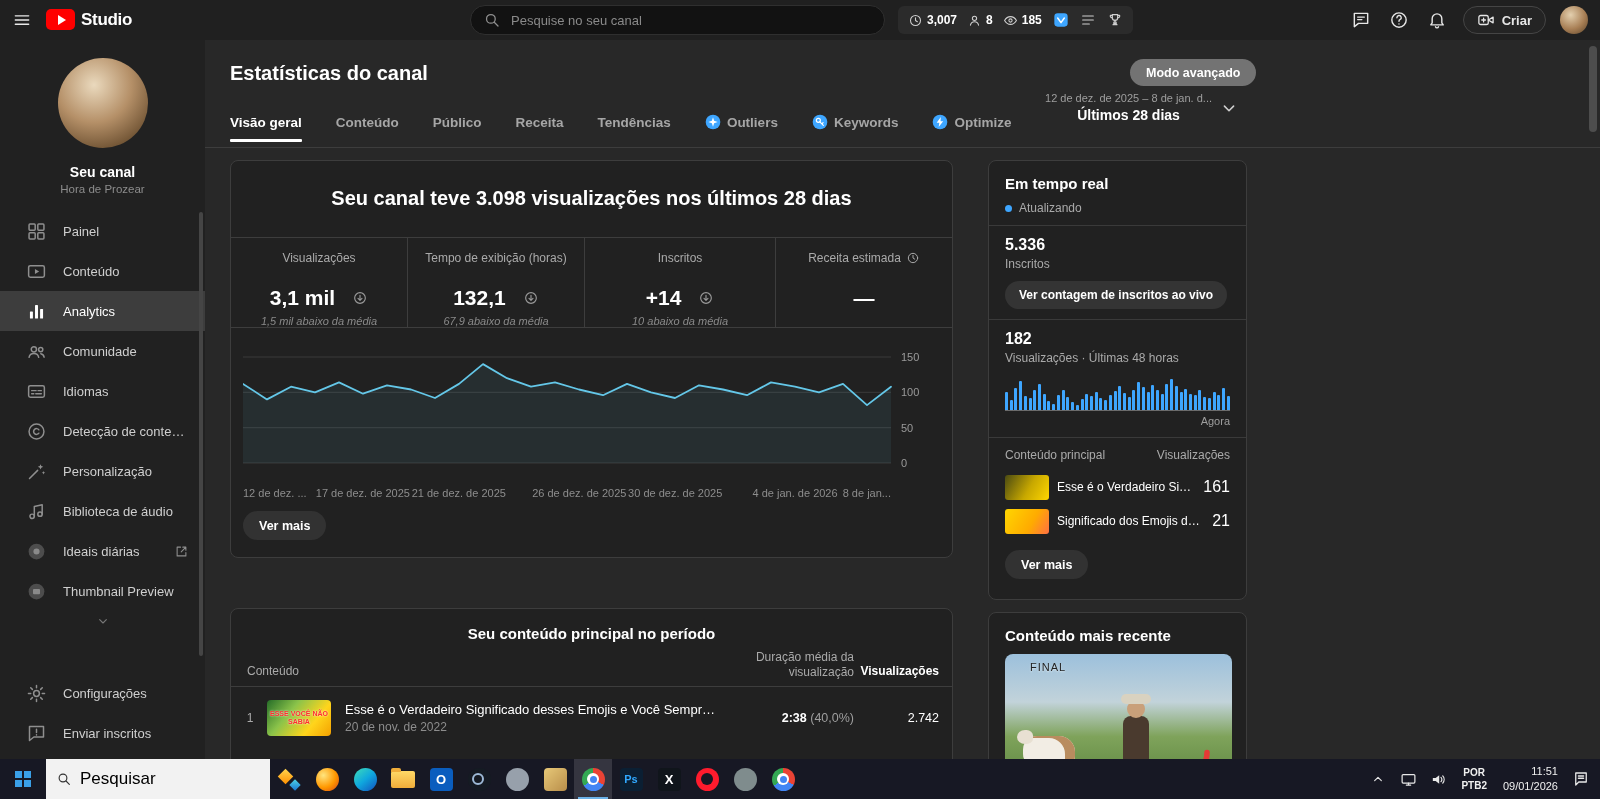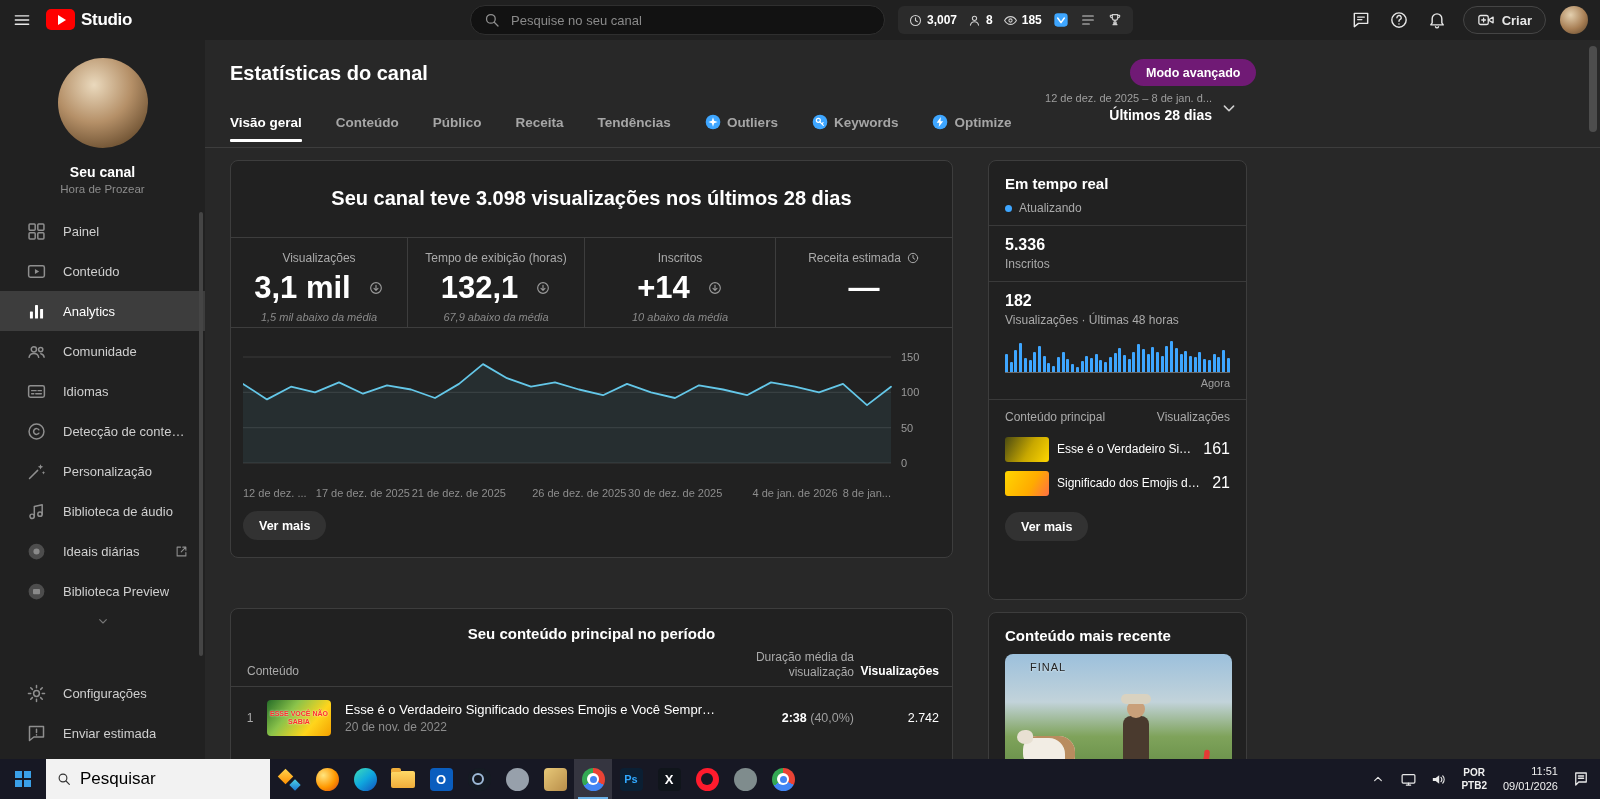--- a/index.html
+++ b/index.html
@@ -46,44 +46,44 @@
 .sb-item.active .sb-ic{color:#fff}
 .sb-ext{margin-left:auto;width:15px;height:15px;color:#8f8f8f;display:inline-flex;flex:none}
 .sb-ext svg{width:100%;height:100%}
 .sb-more{display:flex;justify-content:center;color:#777;height:16px;margin-top:2px}
 .sb-footer{margin-top:auto;padding-bottom:6px}
 .sb-scroll{position:absolute;right:2px;top:172px;width:4px;height:444px;background:#454545;border-radius:2px}
 
 
 .main{position:absolute;left:205px;top:40px;width:1395px;height:719px;background:#282828;overflow:hidden}
 .page-title{position:absolute;left:25px;top:22px;font-size:20px;font-weight:bold}
-.adv-pill{position:absolute;left:925px;top:19px;height:27px;padding:0 16px;background:#701a75;border-radius:14px;font-size:12.5px;font-weight:bold}
+.adv-pill{position:absolute;left:925px;top:19px;height:27px;padding:0 16px;background:#737373;border-radius:14px;font-size:12.5px;font-weight:bold}
 .date-block{position:absolute;left:723px;top:52px;width:312px;display:flex;justify-content:flex-end;align-items:center;gap:6px;cursor:pointer}
-.date-texts{text-align:right}
+.date-texts{text-align:center}
 .date-range{font-size:11px;color:#9e9e9e}
 .date-label{font-size:14px;font-weight:bold;margin-top:3px}
 .date-chev{color:#cfcfcf}
 .tabs{position:absolute;left:25px;top:74px;display:flex;gap:34px;align-items:flex-end}
 .tab{position:relative;font-size:13.5px;color:#a6a6a6;padding-bottom:12px;display:flex;align-items:center;gap:6px;font-weight:bold;cursor:pointer}
 .tab.active{color:#fff}
 .tab.active::after{content:"";position:absolute;left:0;right:0;bottom:0;height:3px;background:#fff;border-radius:1px}
 .tab-badge{width:16px;height:16px;display:inline-flex}
 .tab-badge svg{width:100%;height:100%}
 .tabs-divider{position:absolute;left:0;right:0;top:107px;height:1px;background:#3d3d3d}
 .card{position:absolute;background:#212121;border:1px solid #3d3d3d;border-radius:8px}
 
 
 .overview-card{left:25px;top:120px;width:723px;height:398px}
 .headline{position:absolute;left:0;right:0;top:26px;text-align:center;font-size:20px;font-weight:bold}
 .metric-strip{position:absolute;left:0;right:0;top:76px;height:91px;border-top:1px solid #3d3d3d;border-bottom:1px solid #3d3d3d;display:flex}
 .metric{flex:1;border-right:1px solid #3d3d3d;text-align:center;padding-top:13px;cursor:pointer}
 .metric:last-child{border-right:0}
 .metric:nth-child(3){flex:1.08}
 .m-label{font-size:12px;color:#aaa;display:flex;align-items:center;justify-content:center;gap:5px}
-.m-value{margin-top:5px;font-size:31px;font-weight:bold;display:flex;align-items:center;justify-content:center;gap:17px}
+.m-value{margin-top:21px;font-size:21px;font-weight:bold;display:flex;align-items:center;justify-content:center;gap:17px}
 .m-arrow{width:16px;height:16px;color:#9a9a9a;display:inline-flex}
 .m-arrow svg{width:100%;height:100%}
 .m-clock{width:14px;height:14px;color:#aaa;display:inline-flex}
 .m-clock svg{width:100%;height:100%}
 .m-note{margin-top:5px;font-size:11px;font-style:italic;color:#8a8a8a}
 .line-chart{position:absolute;left:12px;top:182px;width:700px;height:132px}
 .line-chart .grid{stroke:#3b3b3b;stroke-width:1}
 .line-chart .area{fill:rgba(98,199,232,.08)}
 .line-chart .line{fill:none;stroke:#64c7e8;stroke-width:1.8;stroke-linejoin:round;stroke-linecap:round}
 .line-chart .ytick{fill:#9a9a9a;font-size:11px}
@@ -401,21 +401,21 @@
             </svg>
           </span>
         </div>
         <div class="sb-item">
           <span class="sb-ic">
             <svg viewBox="0 0 24 24">
               <circle cx="12" cy="12" r="9" fill="#4d4d4d"></circle>
               <rect x="8" y="9" width="8" height="6" rx="1" fill="#8a8a8a"></rect>
             </svg>
           </span>
-          <span class="sb-lb">Biblioteca Preview</span>
+          <span class="sb-lb">Thumbnail Preview</span>
         </div>
       </nav>
     <div class="sb-more">
         <span class="ic ic16">
           <svg viewBox="0 0 24 24" fill="none" stroke="currentColor" stroke-width="1.7" stroke-linecap="round" stroke-linejoin="round">
             <path d="M7 10l5 5 5-5"></path>
           </svg>
         </span>
       </div>
     <nav class="sb-footer">
@@ -428,21 +428,21 @@
           </span>
           <span class="sb-lb">Configurações</span>
         </div>
         <div class="sb-item">
           <span class="sb-ic">
             <svg viewBox="0 0 24 24" fill="none" stroke="currentColor" stroke-width="1.7" stroke-linecap="round" stroke-linejoin="round">
               <path d="M4 4h16v12H9l-5 4z"></path>
               <path d="M12 7.2v3.6M12 13.4v.3"></path>
             </svg>
           </span>
-          <span class="sb-lb">Enviar estimada</span>
+          <span class="sb-lb">Enviar inscritos</span>
         </div>
       </nav>
     <span class="sb-scroll"></span>
   </aside>
 
   <main class="main">
     <h1 class="page-title">Estatísticas do canal</h1>
     <button class="adv-pill">Modo avançado</button>
     <div class="date-block">
       <div class="date-texts">
@@ -614,20 +614,21 @@
 
     <aside class="card rt-card">
       <h3 class="rt-title">Em tempo real</h3>
       <div class="rt-updating">
         <span class="rt-dot"></span>
         <span>Atualizando</span>
       </div>
       <div class="rt-div"></div>
       <div class="rt-big">5.336</div>
       <div class="rt-sub">Inscritos</div>
+      <button class="pill-btn rt-live-btn">Ver contagem de inscritos ao vivo</button>
       <div class="rt-div"></div>
       <div class="rt-big">182</div>
       <div class="rt-sub">Visualizações · Últimas 48 horas</div>
       <div class="rt-bars">
           <span class="rt-bar" style="height: 55%;"></span>
           <span class="rt-bar" style="height: 30%;"></span>
           <span class="rt-bar" style="height: 68%;"></span>
           <span class="rt-bar" style="height: 88%;"></span>
           <span class="rt-bar" style="height: 42%;"></span>
           <span class="rt-bar" style="height: 35%;"></span>

